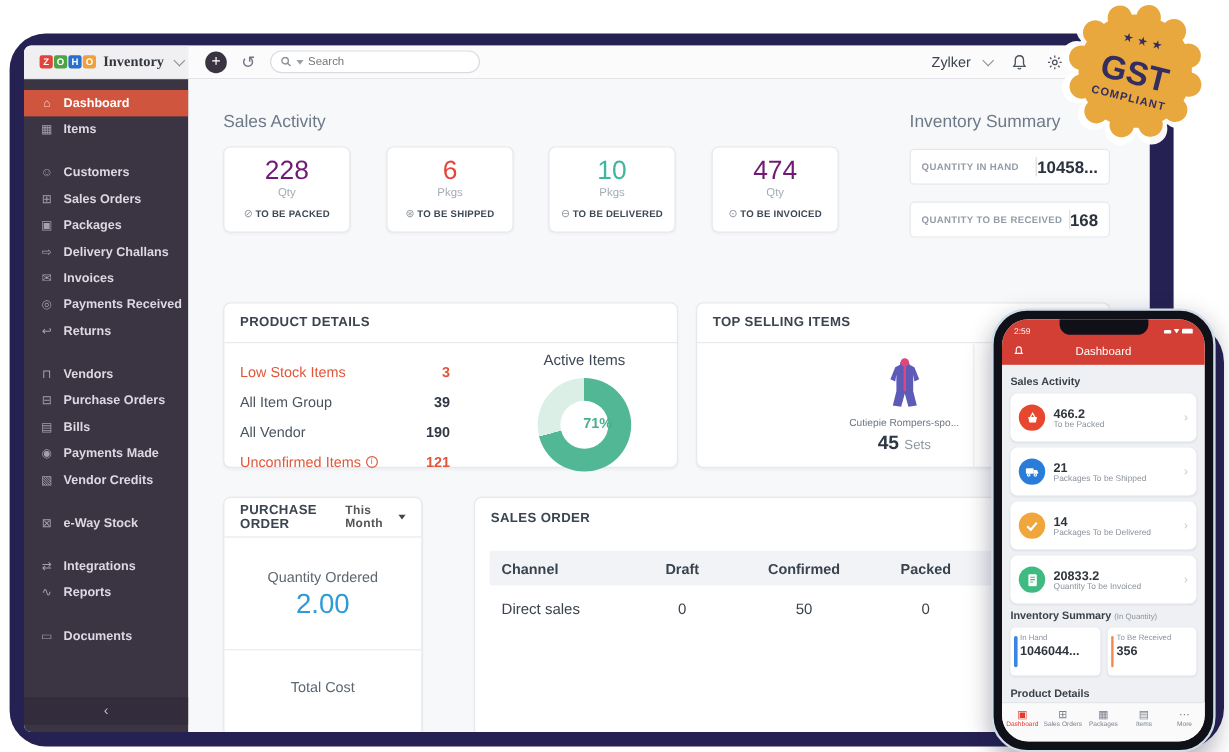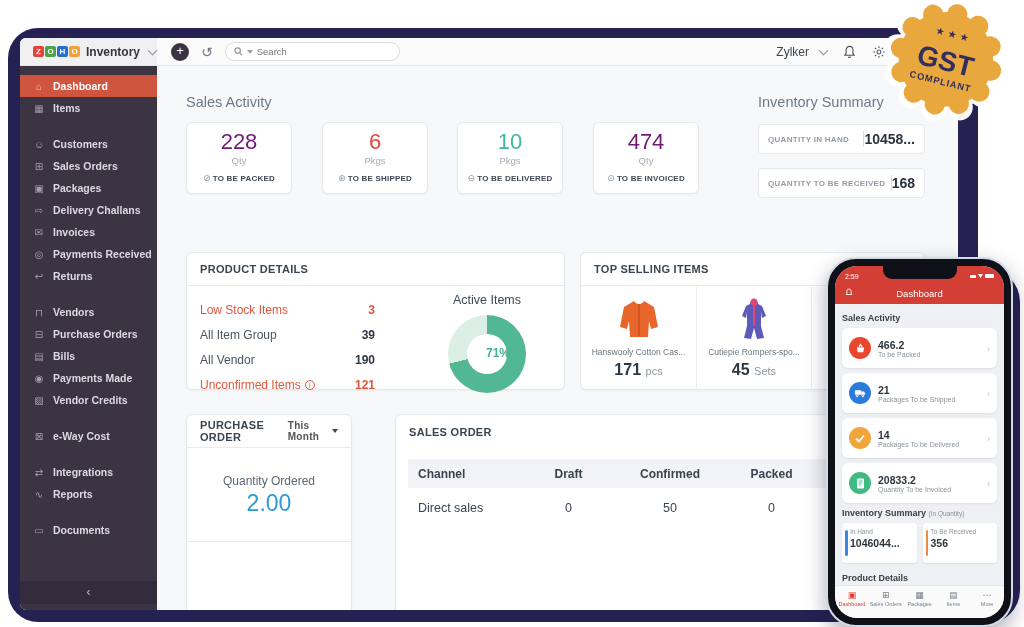--- a/index.html
+++ b/index.html
@@ -18,21 +18,21 @@
 
   
   .topbar { position:absolute; left:0; top:0; width:938px; height:28px;
             background:#fbfbfc; border-bottom:1px solid #e3e3e8; display:flex; }
   .logo-zone { width:137px; height:100%; background:#f0eff1; display:flex;
                align-items:center; padding-left:13px; gap:4px; flex:none; }
   .zoho-tiles { display:flex; gap:1px; }
   .zoho-tiles span { width:11px; height:11px; border-radius:2px; color:#fff;
                      font-size:8px; font-weight:bold; text-align:center; line-height:11px; }
   .zt-red{background:#e0443a;} .zt-green{background:#4ca446;} .zt-blue{background:#2a6fc9;} .zt-orange{background:#f0a03c;}
-  .logo-text { font-size:12px; font-weight:bold; color:#33383f; margin-left:2px; }
+  .logo-text { font-size:12px; font-weight:bold; color:#33383f; margin-left:2px;font-family:Liberation Serif, serif; }
   .chev-down { width:7px; height:7px; border-right:1.5px solid #8d939b; border-bottom:1.5px solid #8d939b;
                transform:rotate(45deg); margin-left:5px; margin-top:-3px; }
   .topbar-main { flex:1; display:flex; align-items:center; padding:0 14px; gap:12px; }
   .plus-btn { width:18px; height:18px; border-radius:50%; background:#3a3442; color:#fff;
               font-size:13px; line-height:16px; text-align:center; }
   .hist-btn { font-size:14px; color:#6f7680; line-height:18px; }
   .search-pill { width:175px; height:19px; border:1px solid #d9dbe0; border-radius:10px;
                  background:#fff; display:flex; align-items:center; padding:0 8px; gap:4px; }
   .search-pill input { border:0; outline:0; flex:1; font-size:9.5px; color:#555; background:transparent;
                        font-family:"Liberation Sans","DejaVu Sans",sans-serif; }
@@ -269,21 +269,21 @@
         <span class="glyph">◉</span>
         <span>Payments Made</span>
       </div>
     <div class="nav-item">
         <span class="glyph">▧</span>
         <span>Vendor Credits</span>
       </div>
     <div class="nav-gap"></div>
     <div class="nav-item">
         <span class="glyph">⊠</span>
-        <span>e-Way Cost</span>
+        <span>e-Way Stock</span>
       </div>
     <div class="nav-gap"></div>
     <div class="nav-item">
         <span class="glyph">⇄</span>
         <span>Integrations</span>
       </div>
     <div class="nav-item">
         <span class="glyph">∿</span>
         <span>Reports</span>
       </div>
@@ -357,30 +357,20 @@
           <div class="donut-label">71%</div>
         </div>
       </div>
     </div>
 
     <div class="card" style="left:423px; top:186px; width:345px; height:138px;">
       <div class="card-head">
         <span>TOP SELLING ITEMS</span>
         <span class="ts-filter">P</span>
       </div>
-      <div class="ts-col" style="left:0;">
-        <div class="ts-img">
-          <svg width="46" height="44" viewBox="0 0 46 44">
-              <path d="M18 4 L8 10 L4 30 L11 32 L13 24 L14 40 L32 40 L33 24 L35 32 L42 30 L38 10 L28 4 C26 8 20 8 18 4 Z" fill="#e8662c"></path>
-              <path d="M23 7 L23 39" stroke="#c94f1d" stroke-width="1.4"></path>
-            </svg>
-        </div>
-        <div class="ts-name">Hanswooly Cotton Cas...</div>
-        <div class="ts-qty"><span style="font-size:16px;font-weight:bold;color:#2e3844;">171</span> <span>pcs</span></div>
-      </div>
       <div class="ts-col" style="left:115px;">
         <div class="ts-img">
           <svg width="36" height="46" viewBox="0 0 36 46">
               <path d="M14 8 C14 3 22 3 22 8 L26 10 L30 20 L26 22 L25 16 L25 30 L28 42 L21 43 L18 32 L15 43 L8 42 L11 30 L11 16 L10 22 L6 20 L10 10 Z" fill="#5c5bb8"></path>
               <path d="M18 9 L18 30" stroke="#e0457b" stroke-width="2"></path>
               <circle cx="18" cy="6" r="3.5" fill="#e0457b"></circle>
             </svg>
         </div>
         <div class="ts-name">Cutiepie Rompers-spo...</div>
         <div class="ts-qty"><span style="font-size:16px;font-weight:bold;color:#2e3844;">45</span> <span>Sets</span></div>
@@ -402,20 +392,21 @@
             <span>This Month</span>
             <span class="caret" style="border-top-color:#444;"></span>
           </span>
       </div>
       <div class="po-block" style="padding:26px 0 24px;">
         <div class="po-label">Quantity Ordered</div>
         <div class="po-value">2.00</div>
       </div>
       <div class="po-divider"></div>
       <div class="po-block" style="padding:24px 0;">
+        <div class="po-label">Total Cost</div>
       </div>
     </div>
 
     <div class="card" style="left:238px; top:348px; width:530px; height:200px;">
       <div class="card-head" style="border-bottom:0;">SALES ORDER</div>
       <div class="so-table">
         <div class="so-hrow">
           <span class="so-c0">Channel</span>
           <span class="so-c">Draft</span>
           <span class="so-c1">Confirmed</span>

